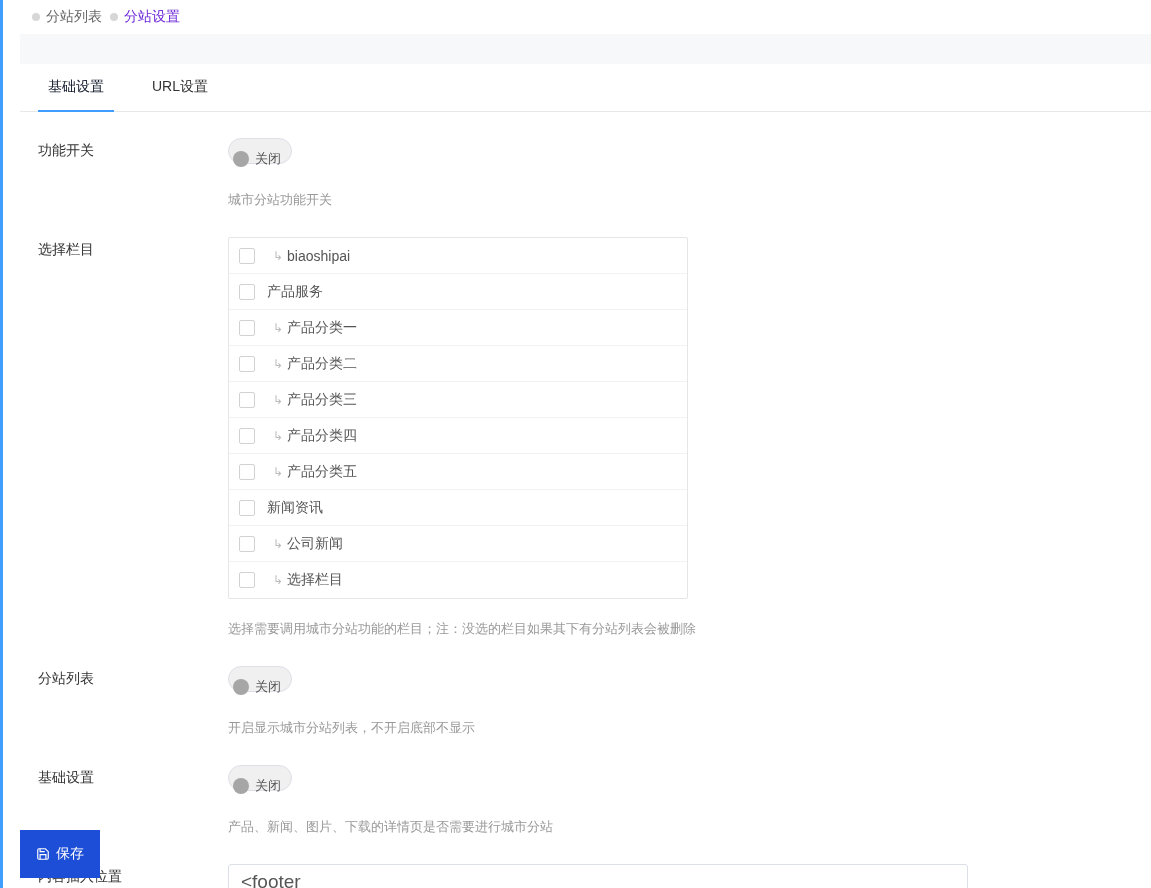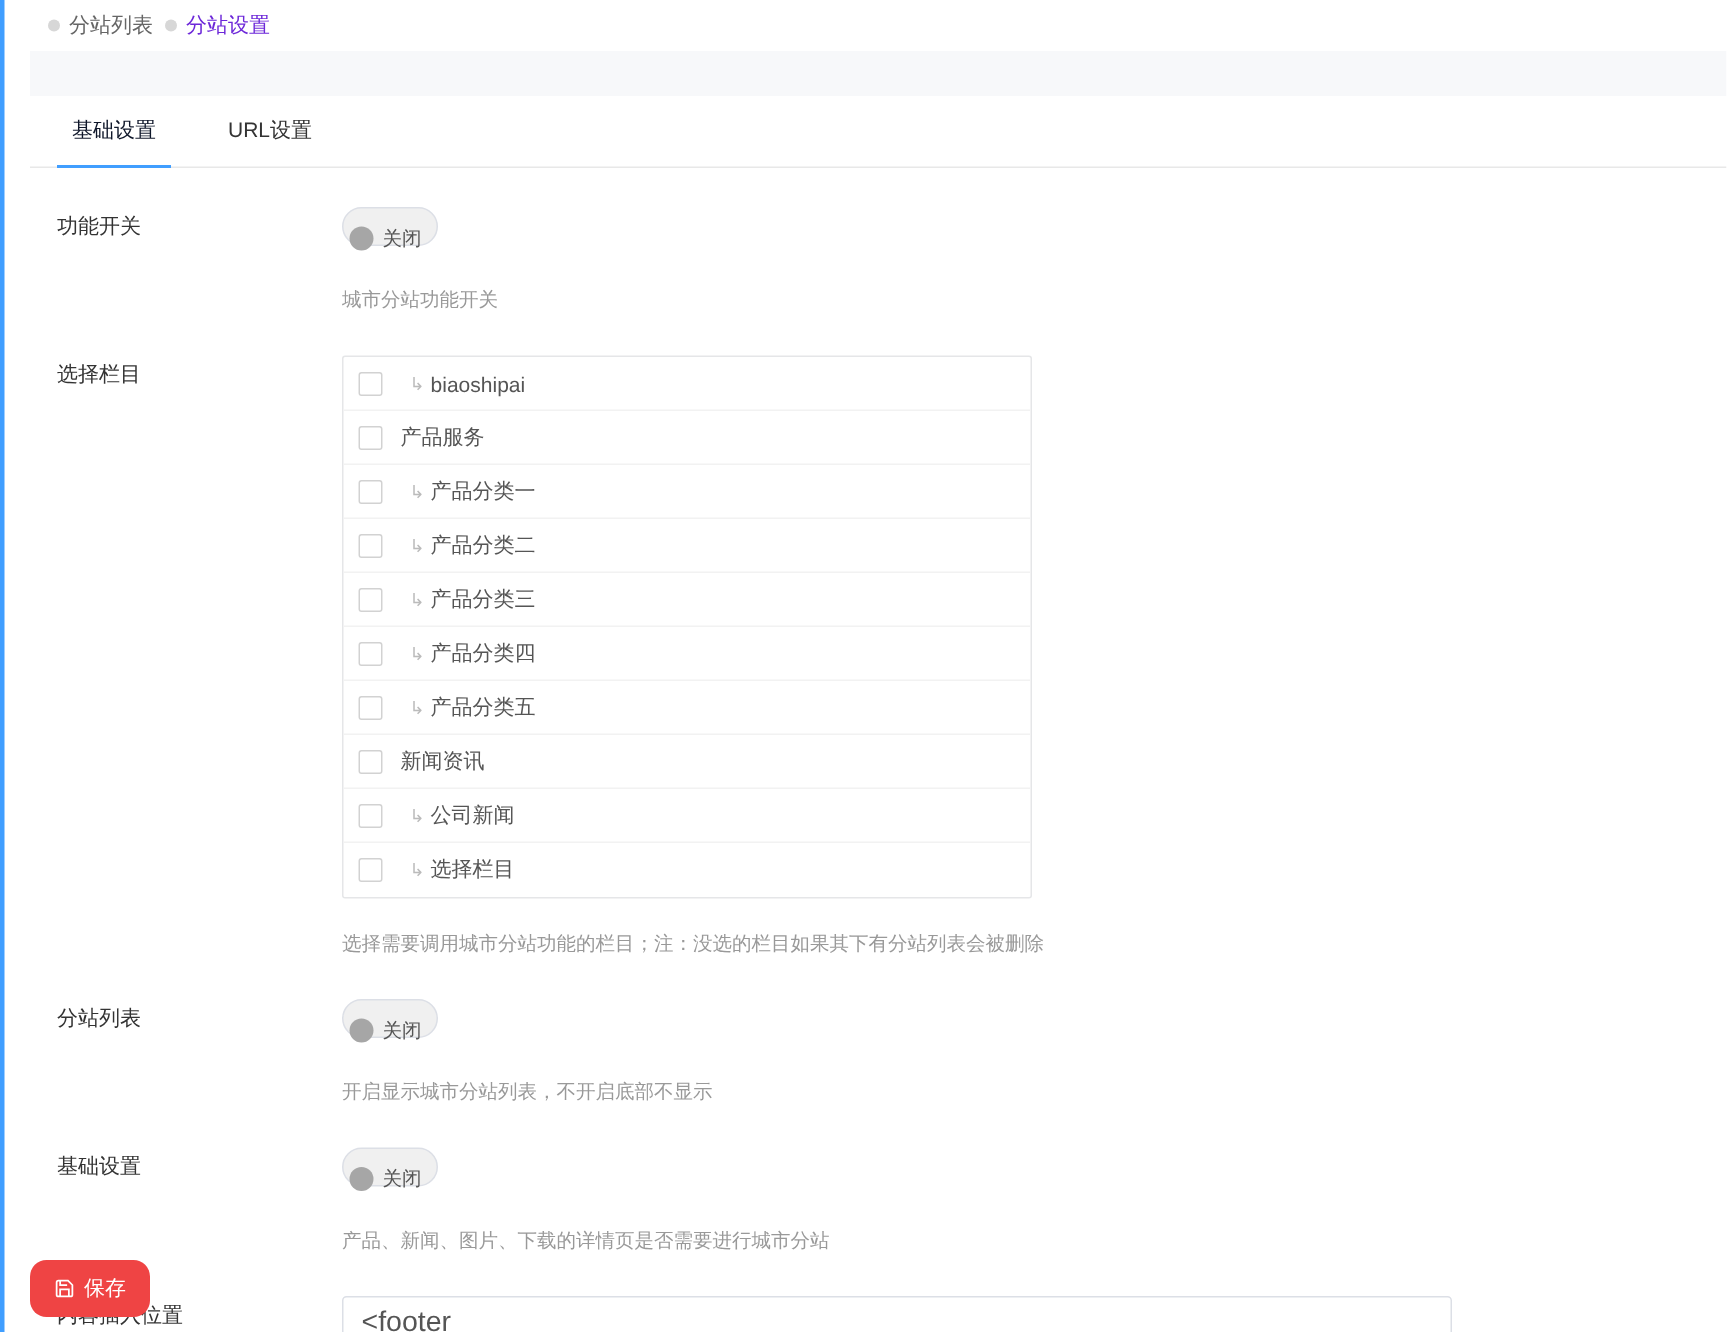--- a/index.html
+++ b/index.html
@@ -141,25 +141,25 @@
   }
   .footer-bar {
     position: fixed;
     bottom: 10px;
     left: 20px;
   }
   .save-btn {
     display: inline-flex;
     align-items: center;
     gap: 6px;
-    background: #ef4444;
+    background: #1d4ed8;
     color: #fff;
     border: none;
-    border-radius: 11px;
-    height: 38px;
+    border-radius: 0;
+    height: 48px;
     padding: 0 16px;
     font-size: 14px;
     cursor: pointer;
   }
   .save-icon {
     width: 14px; height: 14px;
     display: inline-block;
   }
 </style>
 </head>

